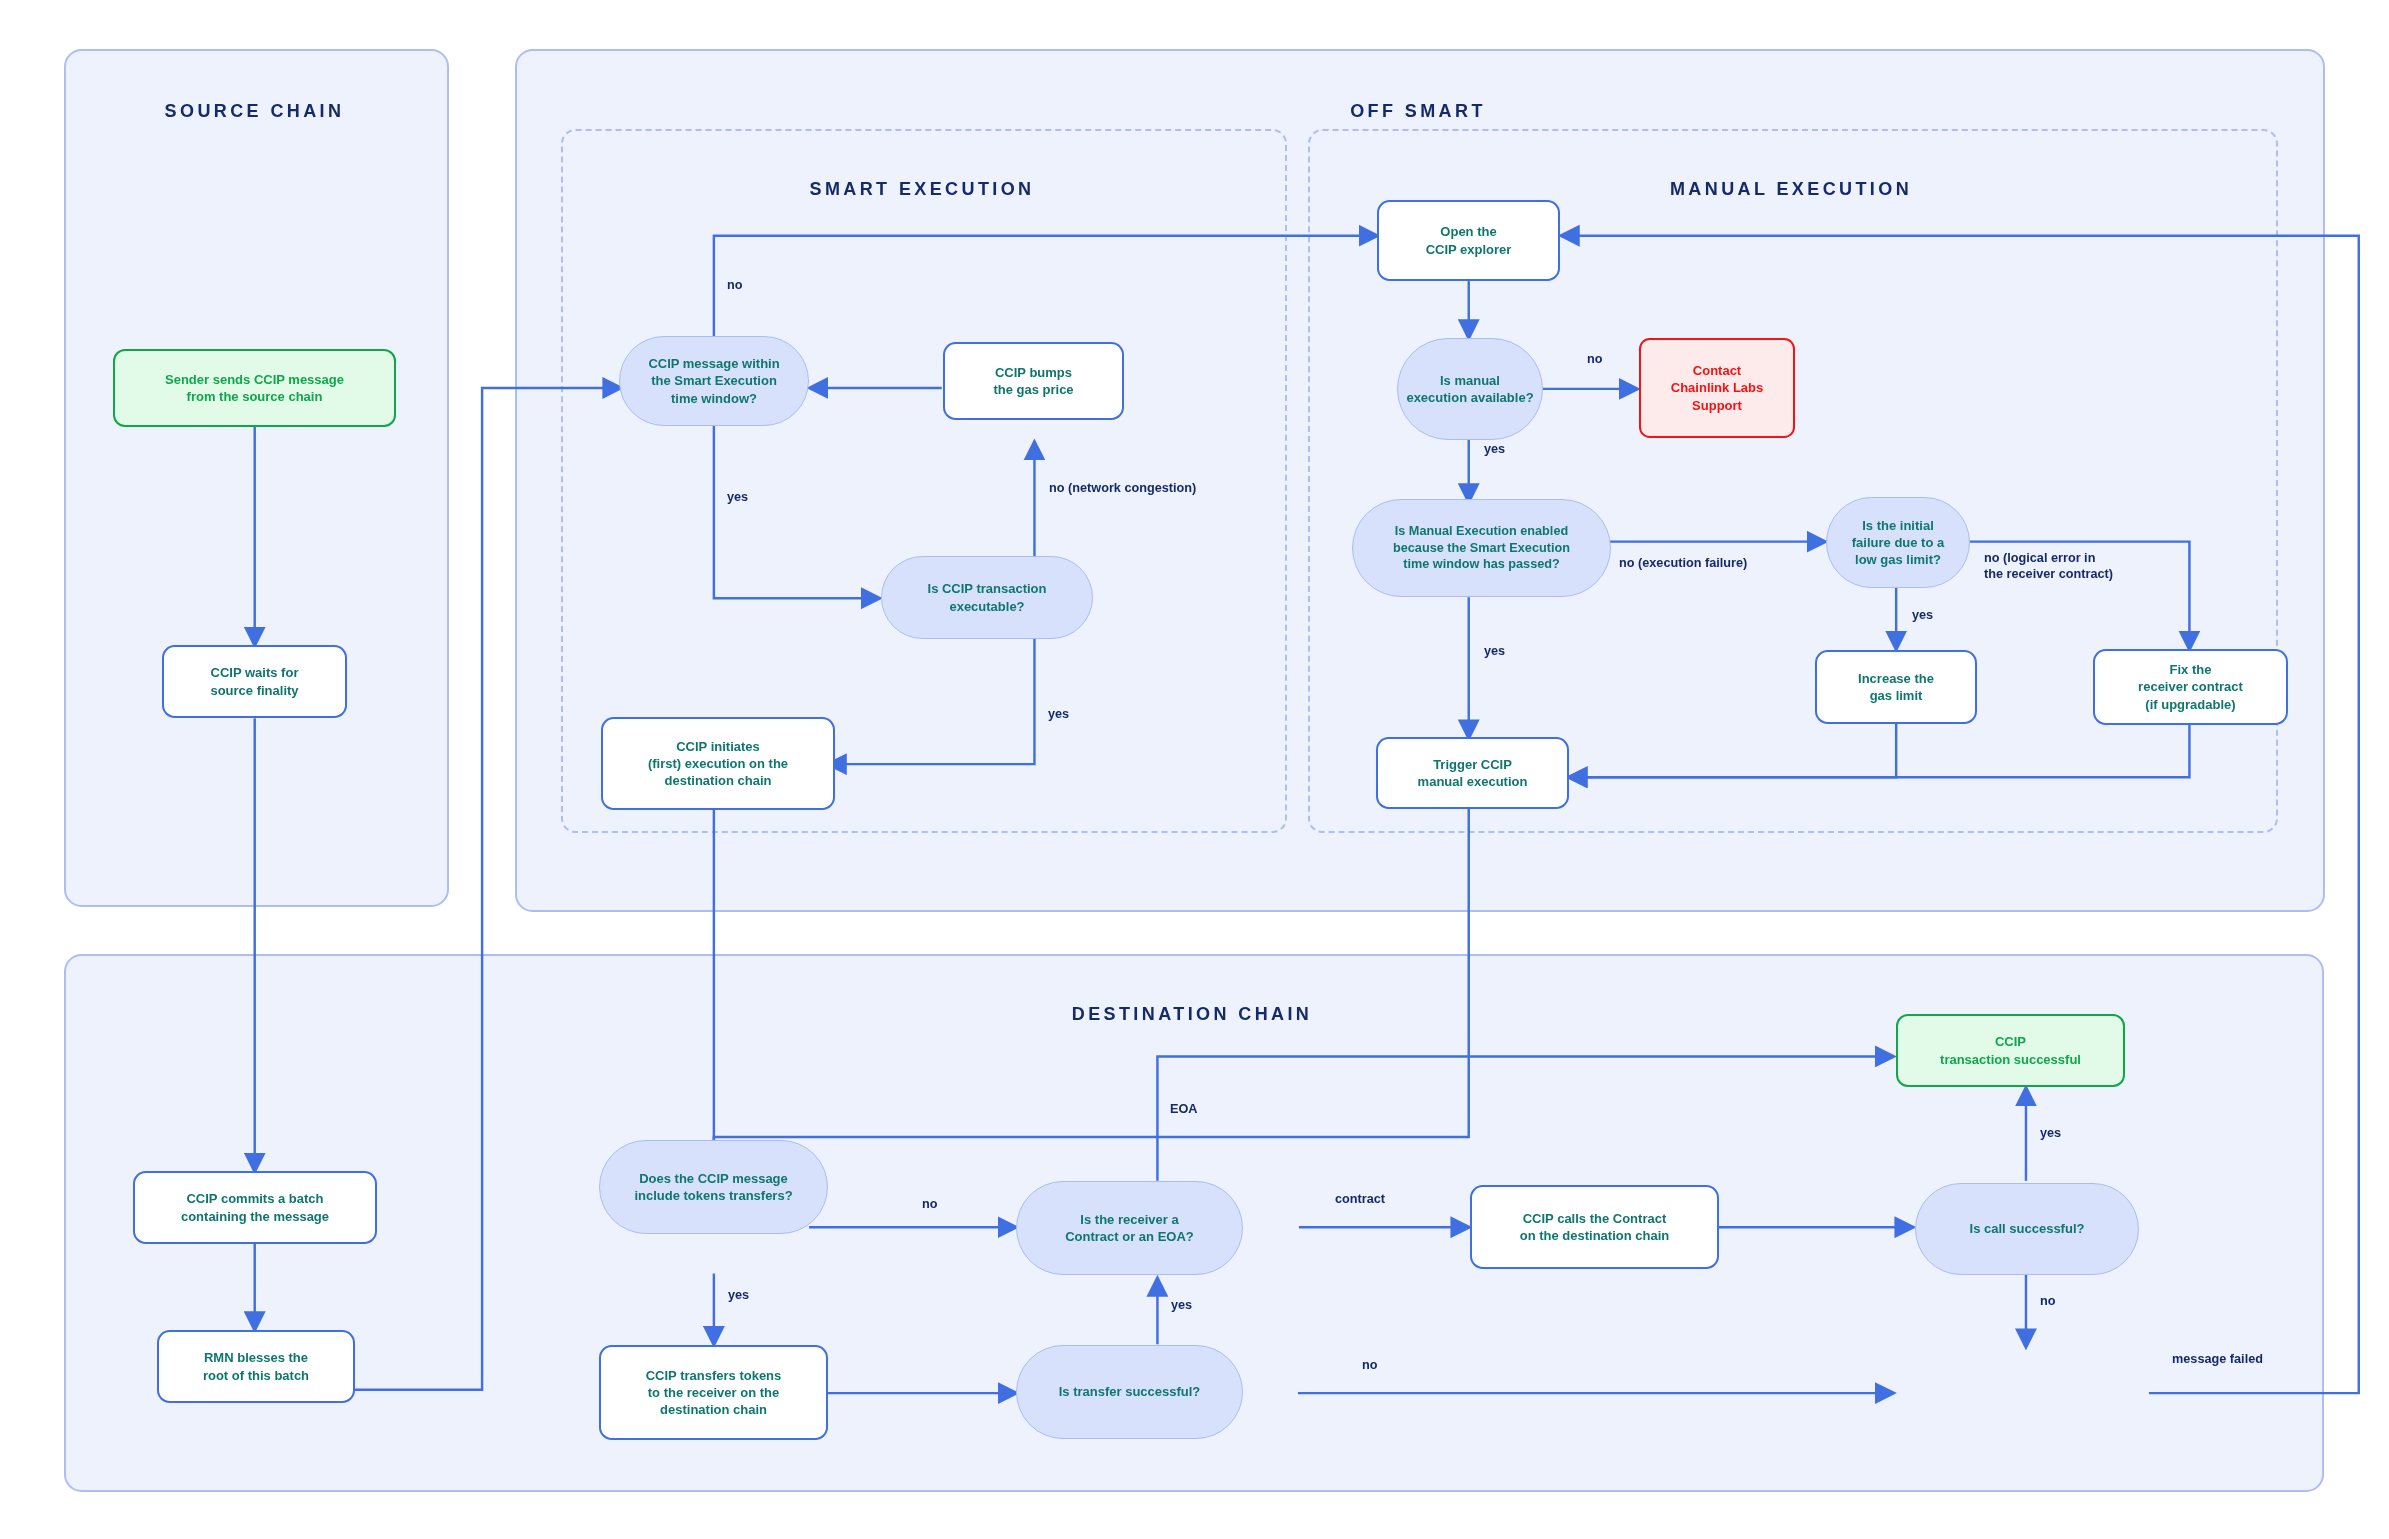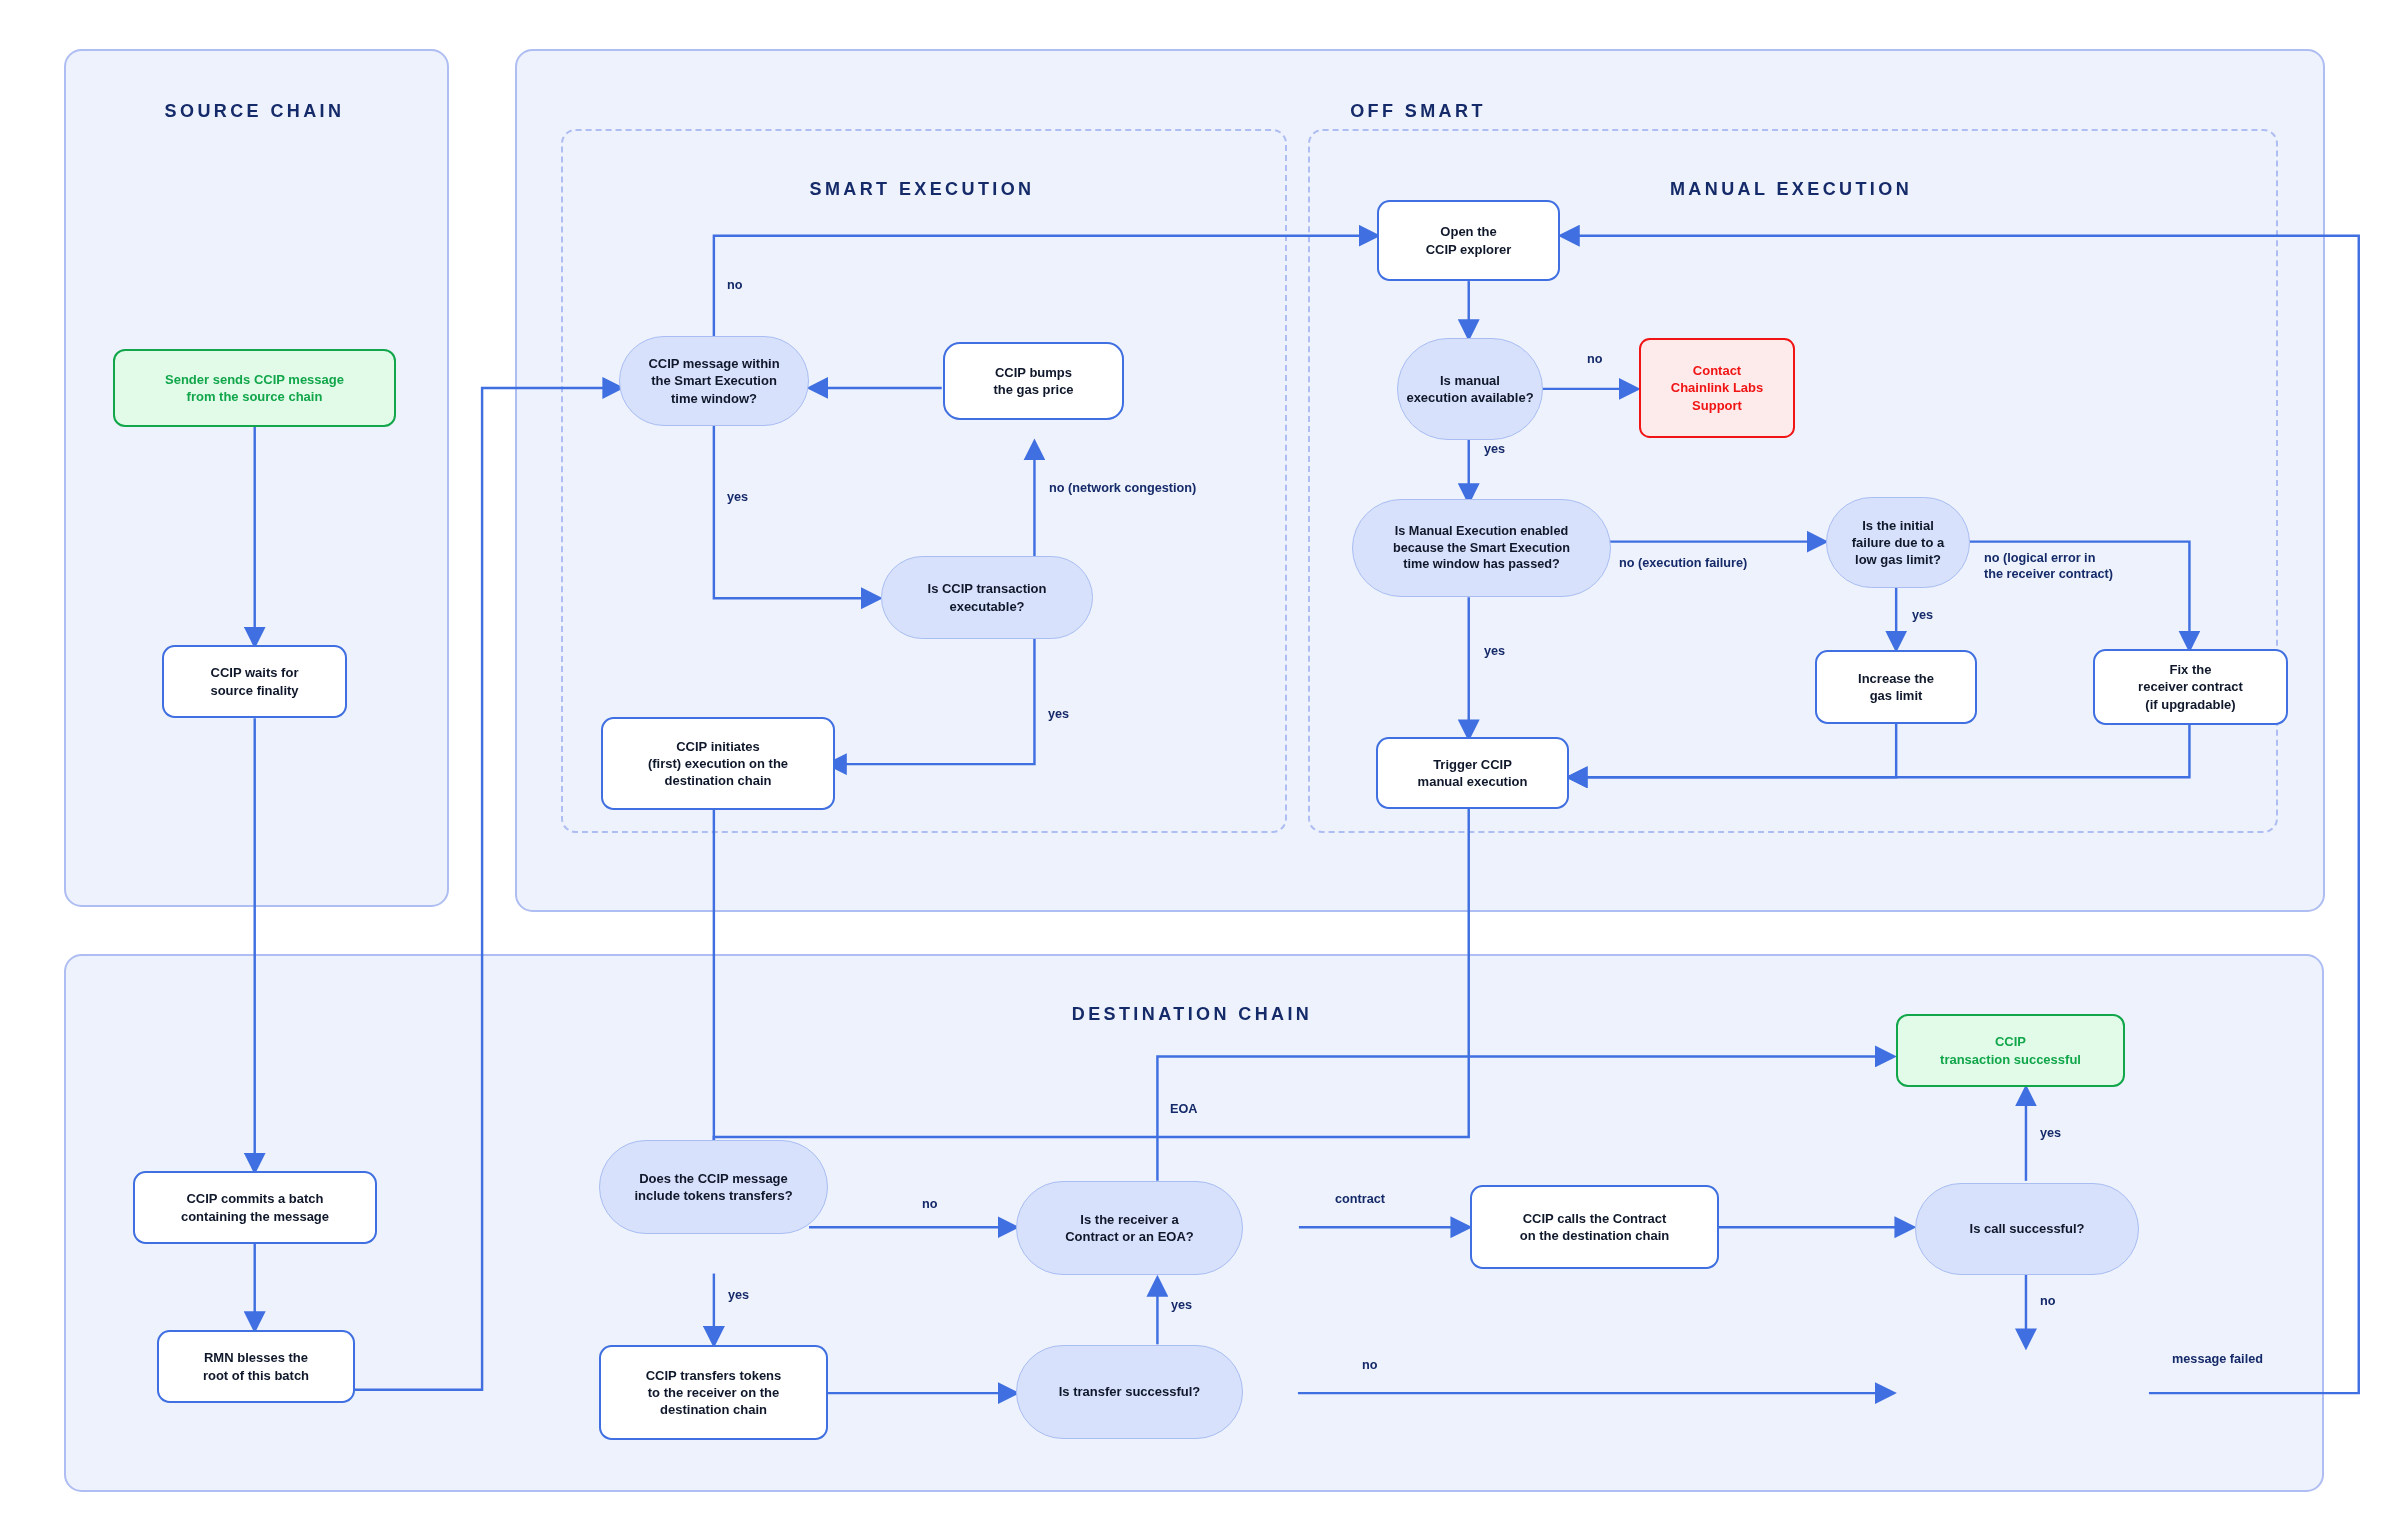--- a/index.html
+++ b/index.html
@@ -8,21 +8,21 @@
   svg.layer{position:absolute;left:0;top:0;width:2389px;height:1539px;}
 
   
   .panel{position:absolute;border-radius:17.6px;background:#eef2fc;border:2px solid #aebdf2;}
   .panel-dash{position:absolute;border-radius:14.6px;background:transparent;border:2px dashed #aebdf2;}
   .panel-title{position:absolute;font-size:18px;font-weight:700;letter-spacing:3.4px;color:#152a69;
                text-align:center;white-space:nowrap;margin-top:13px;}
 
   
   .node{position:absolute;box-sizing:border-box;display:flex;align-items:center;justify-content:center;
-        text-align:center;font-weight:700;line-height:1.32;color:#0f172a;font-size:13px;padding:2.9px 4.9px;}
+        text-align:center;font-weight:700;line-height:1.32;color:#0f766e;font-size:13px;padding:2.9px 4.9px;}
   .node.process{background:#ffffff;border:2px solid #3f6fe0;border-radius:12.7px;}
   .node.decision{background:#d7e1fb;border:1.5px solid #a9bdf3;border-radius:488px;}
   .node.success{background:#e2fbe9;border:2px solid #11a64a;border-radius:12px;color:#11a64a;}
   .node.failure{background:#fdeaea;border:2px solid #f01414;border-radius:10.7px;color:#f01414;}
 
   
   .elabel{position:absolute;font-size:12.7px;font-weight:700;color:#152a69;white-space:nowrap;
           line-height:1.25;}
 </style>
 </head>
@@ -97,21 +97,21 @@
   <div class="node process" style="left:162px;top:645px;width:185px;height:73px;white-space:pre-line;">CCIP waits for
 source finality</div>
   <div class="node process" style="left:133px;top:1171px;width:244px;height:73px;white-space:pre-line;">CCIP commits a batch
 containing the message</div>
   <div class="node process" style="left:157px;top:1330px;width:198px;height:73px;white-space:pre-line;">RMN blesses the
 root of this batch</div>
 
   <div class="node decision" style="left:619px;top:336px;width:190px;height:90px;white-space:pre-line;">CCIP message within
 the Smart Execution
 time window?</div>
-  <div class="node process" style="left:943px;top:342px;width:181px;height:78px;white-space:pre-line;border-radius:17px;">CCIP bumps
+  <div class="node process" style="left:943px;top:342px;width:181px;height:78px;white-space:pre-line;">CCIP bumps
 the gas price</div>
   <div class="node decision" style="left:881px;top:556px;width:212px;height:83px;white-space:pre-line;">Is CCIP transaction
 executable?</div>
   <div class="node process" style="left:601px;top:717px;width:234px;height:93px;white-space:pre-line;">CCIP initiates
 (first) execution on the
 destination chain</div>
 
   <div class="node process" style="left:1377px;top:200px;width:183px;height:81px;white-space:pre-line;">Open the
 CCIP explorer</div>
   <div class="node decision" style="left:1397px;top:338px;width:146px;height:102px;white-space:pre-line;">Is manual

